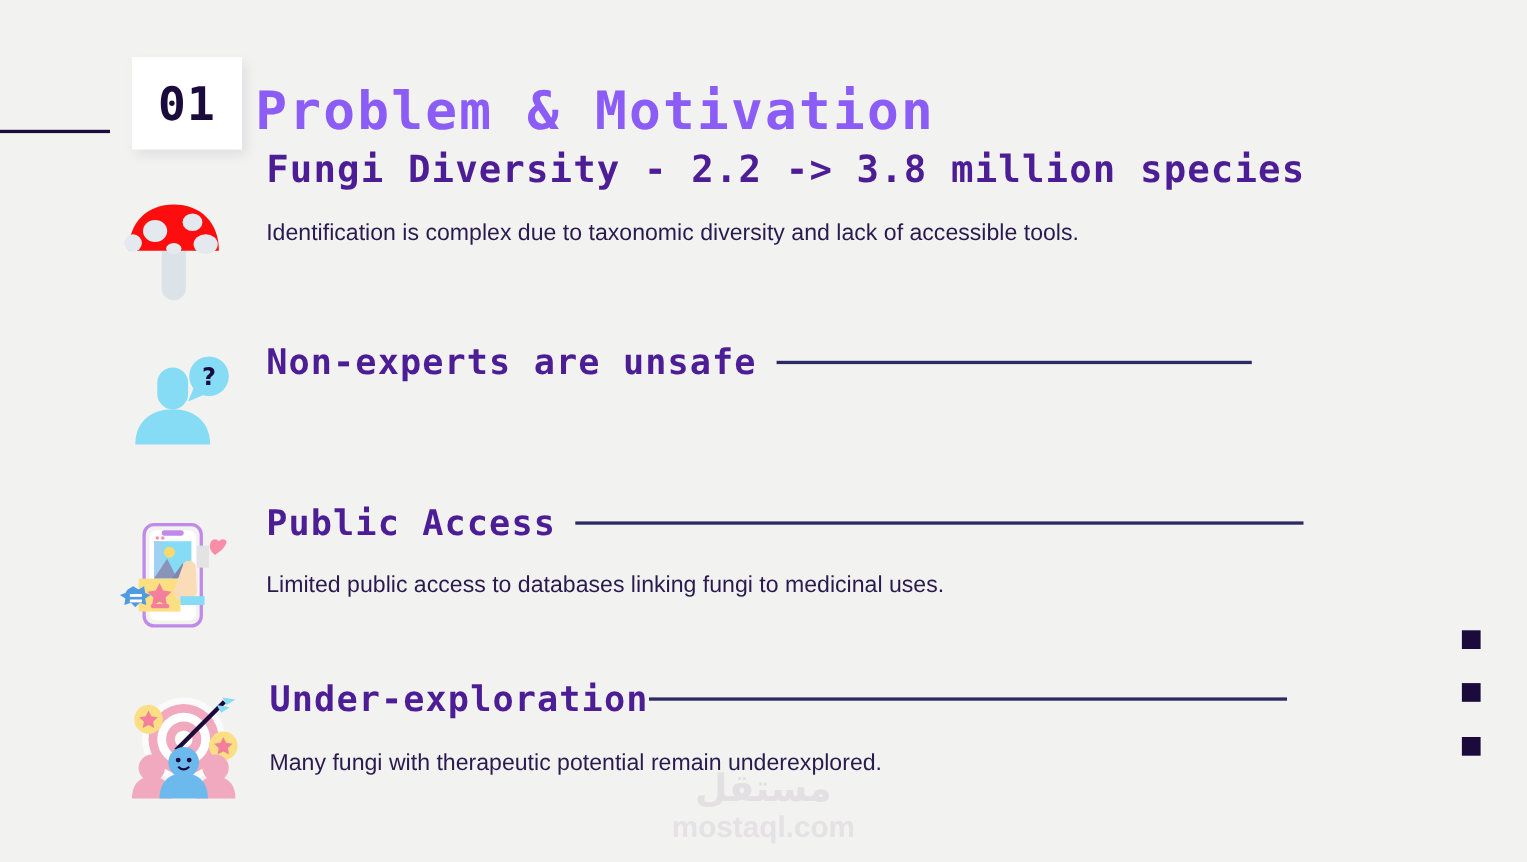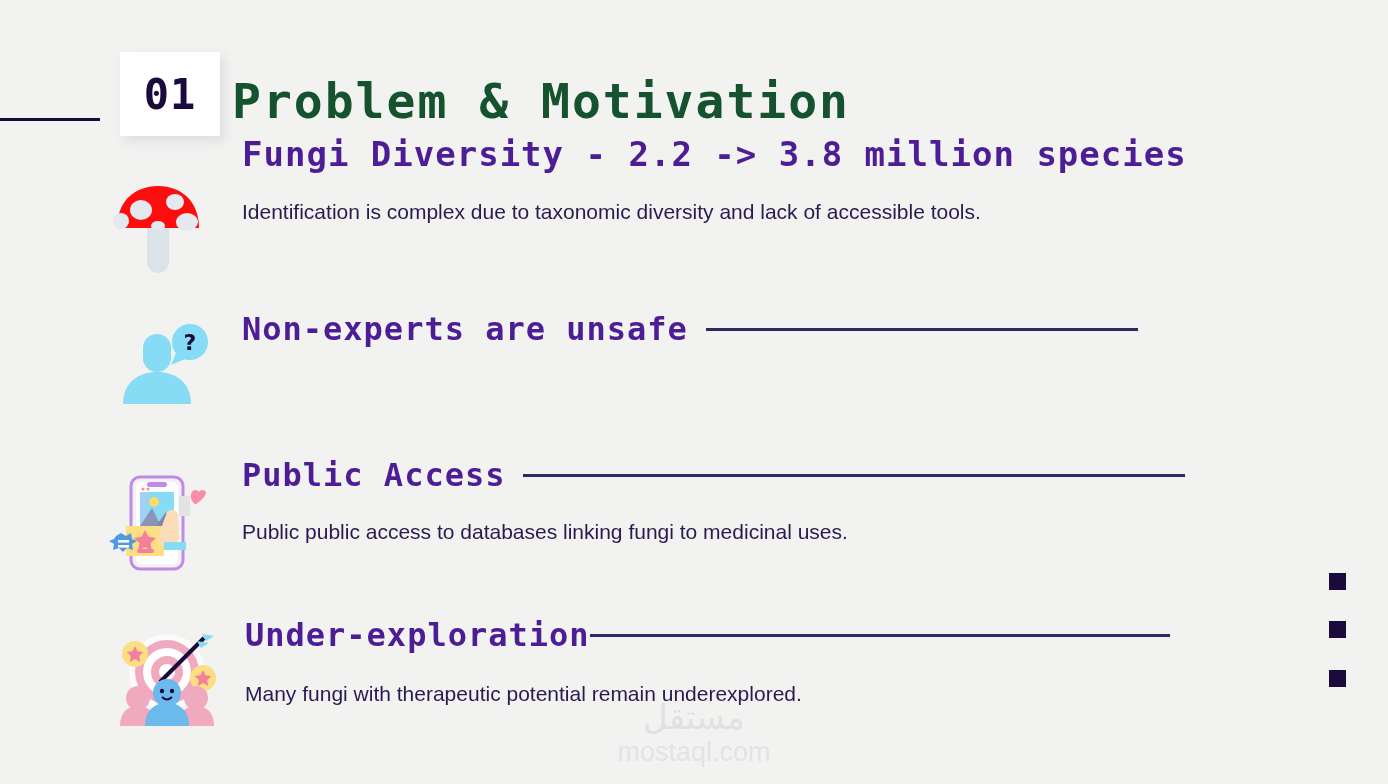--- a/index.html
+++ b/index.html
@@ -48,21 +48,21 @@
     color: #1b0a3c;
     letter-spacing: 1px;
   }
   .title {
     position: absolute;
     left: 232px;
     top: 70px;
     font-family: "DejaVu Sans Mono", "Liberation Mono", monospace;
     font-size: 48px;
     font-weight: 700;
-    color: #14532d;
+    color: #8b5cf6;
     letter-spacing: 2px;
     white-space: nowrap;
     line-height: 62px;
   }
 
   
   .block {
     position: absolute;
   }
   .block-head {
@@ -137,20 +137,21 @@
   #sq3 { top: 670px; }
 
   
   .watermark {
     position: absolute;
     left: 0;
     right: 0;
     top: 700px;
     text-align: center;
     pointer-events: none;
+    font-weight: bold;
   }
   .watermark .wm-ar {
     font-family: "DejaVu Sans", sans-serif;
     font-size: 34px;
     color: #e2e0e2;
     line-height: 34px;
     letter-spacing: 1px;
   }
   .watermark .wm-en {
     font-family: "Liberation Sans", sans-serif;
@@ -227,21 +228,21 @@
       <rect x="10" y="77" width="11" height="2.6" fill="#ffffff"></rect>
       <path d="M59 44 c4 -4 10 -2 11 3 l1 22 c0 6 -5 10 -11 10 c-6 0 -10 -4 -10 -10 z" fill="#fbdcb8"></path>
       <rect x="56" y="74" width="22" height="8" fill="#85dcf4"></rect>
     </svg>
   </div>
   <div class="block" id="block3">
     <div class="block-head">
       <span>Public Access</span>
       <span class="rule"></span>
     </div>
-    <div class="block-body">Public public access to databases linking fungi to medicinal uses.</div>
+    <div class="block-body">Limited public access to databases linking fungi to medicinal uses.</div>
   </div>
 
   <div class="icon-slot" id="icon4">
     <svg viewBox="0 0 110 110" width="110" height="110" aria-hidden="true">
       <circle cx="55" cy="50" r="38" fill="#fbfbfb"></circle>
       <circle cx="55" cy="50" r="32" fill="#f0a9be"></circle>
       <circle cx="55" cy="50" r="24" fill="#ffffff"></circle>
       <circle cx="55" cy="50" r="16" fill="#f0a9be"></circle>
       <circle cx="55" cy="50" r="8" fill="#ffffff"></circle>
       <path d="M48 60 L92 16" stroke="#1b0a3c" stroke-width="4"></path>

